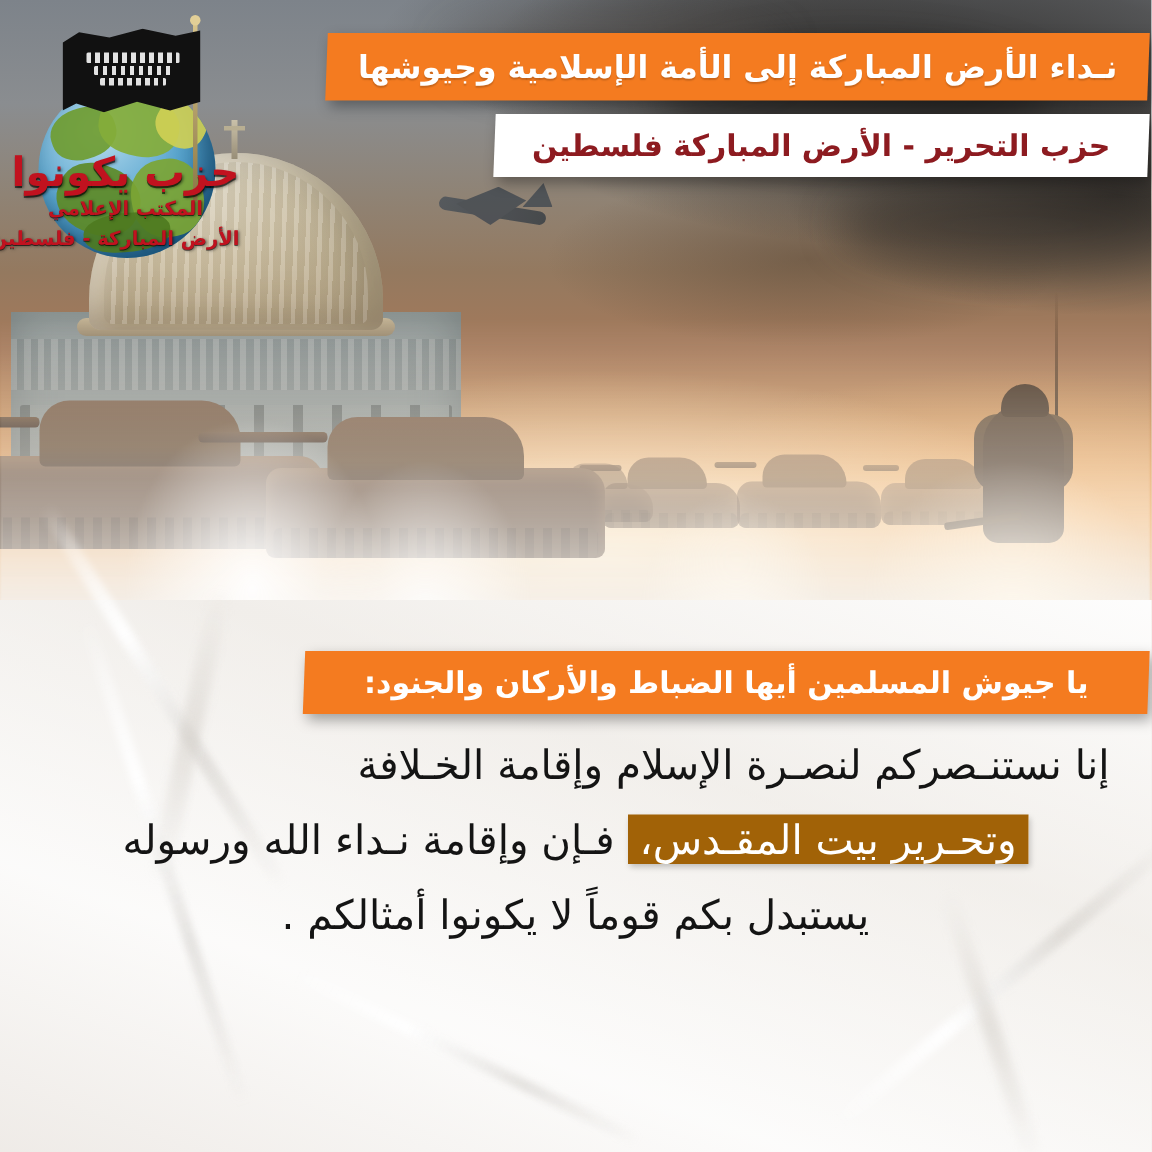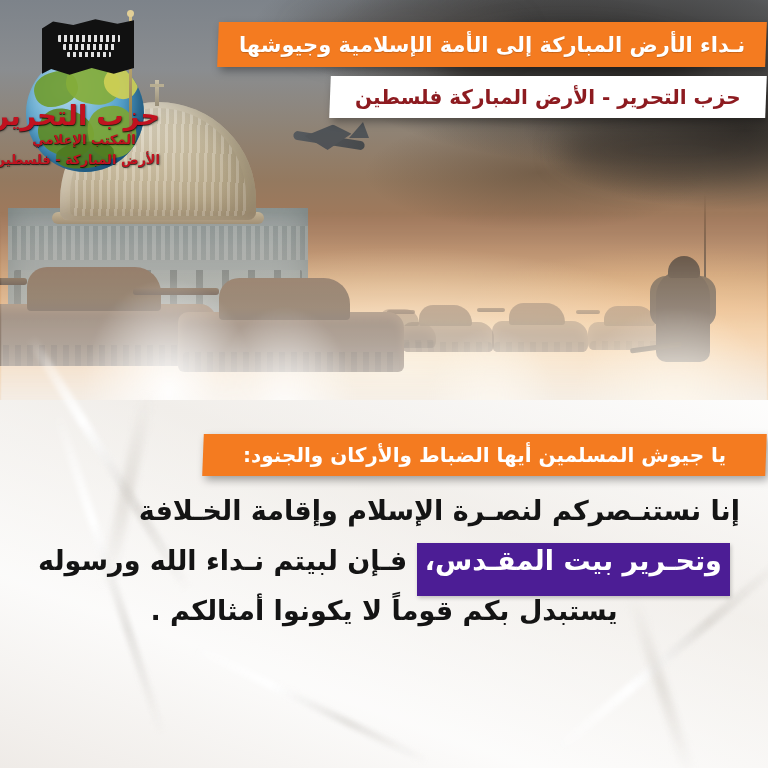--- a/index.html
+++ b/index.html
@@ -189,32 +189,32 @@
   }
   #banner-call span{
     color:#ffffff;font-weight:bold;font-size:20px;
   }
 
   
   #body-text{
     position:absolute;left:28px;top:486px;width:712px;
     text-align:center;
     color:#141414;
-    font-weight:bold;
+    font-weight:normal;
     font-size:27px;
     line-height:50px;
     direction:rtl;
   }
   .line{white-space:nowrap;}
   .line.justify{
     display:flex;justify-content:space-between;
   }
   .hl{
-    background:#4c1d95;color:#ffffff;
-    padding:2px 8px 20px 8px;
+    background:#a16207;color:#ffffff;
+    padding:2px 8px 0 8px;
     box-shadow:1px 2px 4px rgba(0,0,0,.22);
   }
 
   
   #logo{position:absolute;left:8px;top:6px;width:152px;height:176px;}
   .globe{
     position:absolute;left:18px;top:48px;width:118px;height:118px;border-radius:50%;
     background:
       radial-gradient(circle at 34% 28%, #bfe0ef 0%, #8cc3e0 22%, #5aa6cf 48%, #2f7fb0 78%, #1f5d85 100%);
     box-shadow:inset -8px -8px 20px rgba(8,40,65,.55);
@@ -350,21 +350,21 @@
         <div class="land l5"></div>
         <div class="land l6"></div>
     </div>
     <div class="flagpole"></div>
     <div class="flag"></div>
     <div class="shahada" title="لا إله إلا الله محمد رسول الله">
       <div class="sh-row"></div>
         <div class="sh-row r2"></div>
         <div class="sh-row r3"></div>
     </div>
-    <div class="logo-txt" id="logo-main">حزب التحرير</div>
+    <div class="logo-txt" id="logo-main">حزب يكونوا</div>
     <div class="logo-txt" id="logo-office">المكتب الإعلامي</div>
     <div class="logo-txt" id="logo-place">الأرض المباركة - فلسطين</div>
   </div>
 
   <div class="banner" id="banner-top">
     <span>نـداء الأرض المباركة إلى الأمة الإسلامية وجيوشها</span>
   </div>
 
   <div class="banner" id="banner-sub">
     <span>حزب التحرير - الأرض المباركة فلسطين</span>
@@ -373,20 +373,20 @@
   <div class="banner" id="banner-call">
     <span>يا جيوش المسلمين أيها الضباط والأركان والجنود:</span>
   </div>
 
   <div id="body-text">
     <div class="line justify">
       <span>إنا نستنـصركم لنصـرة الإسلام وإقامة الخـلافة</span>
     </div>
     <div class="line">
       <span class="hl">وتحـرير بيت المقـدس،</span>
-      <span>فـإن لبيتم نـداء الله ورسوله</span>
+      <span>فـإن وإقامة نـداء الله ورسوله</span>
     </div>
     <div class="line">
       <span>يستبدل بكم قوماً لا يكونوا أمثالكم .</span>
     </div>
   </div>
 
 </div>
 
 </body></html>

